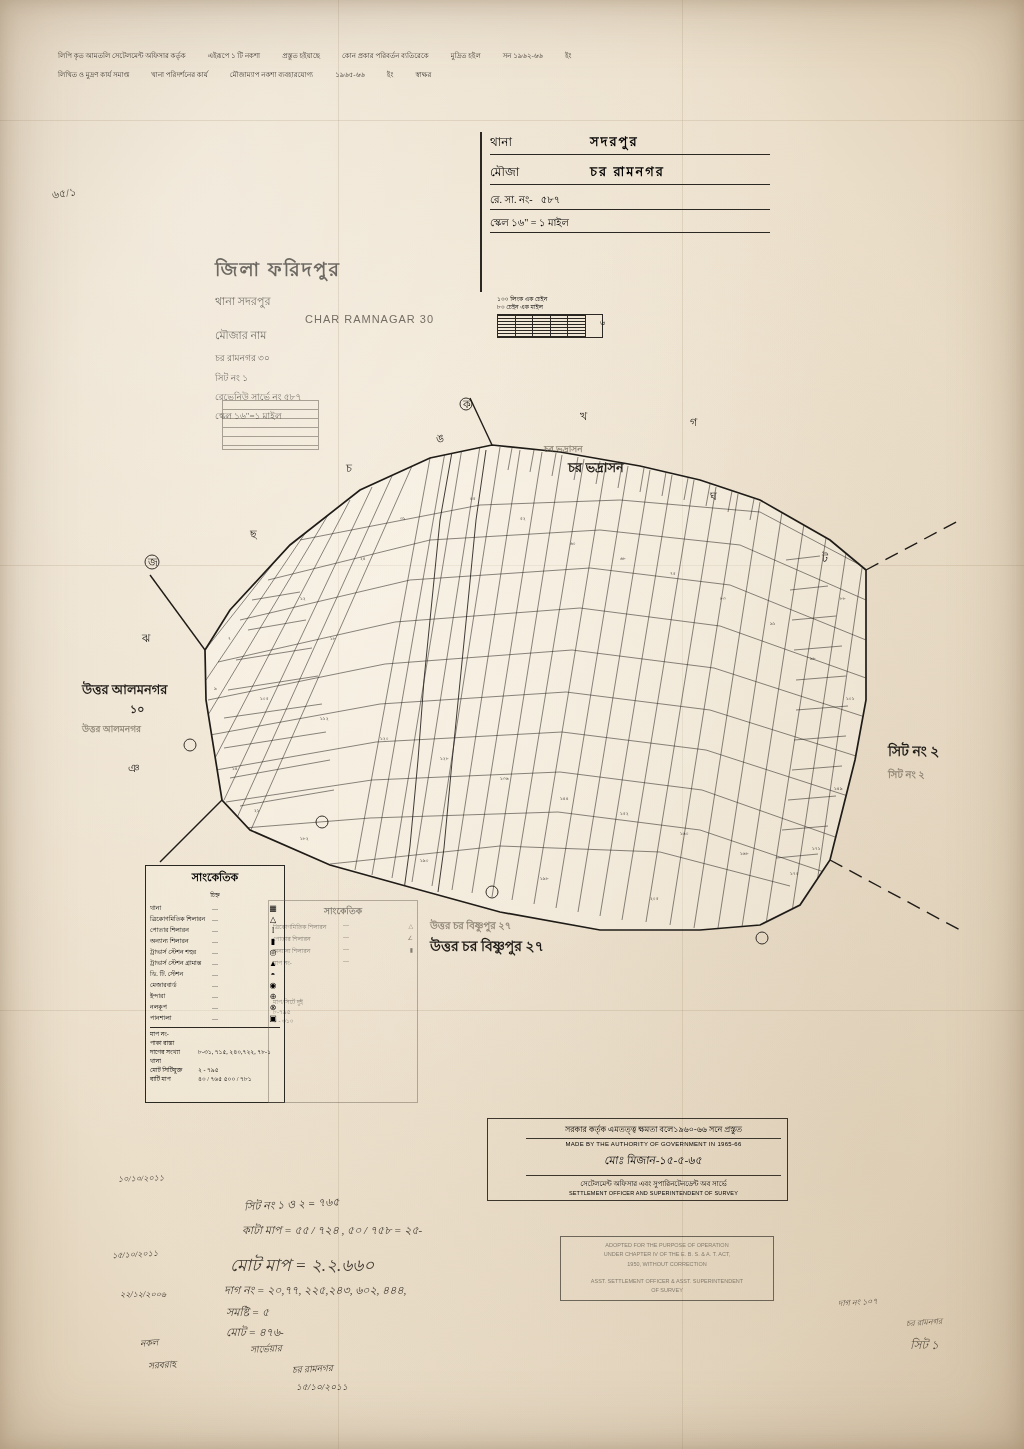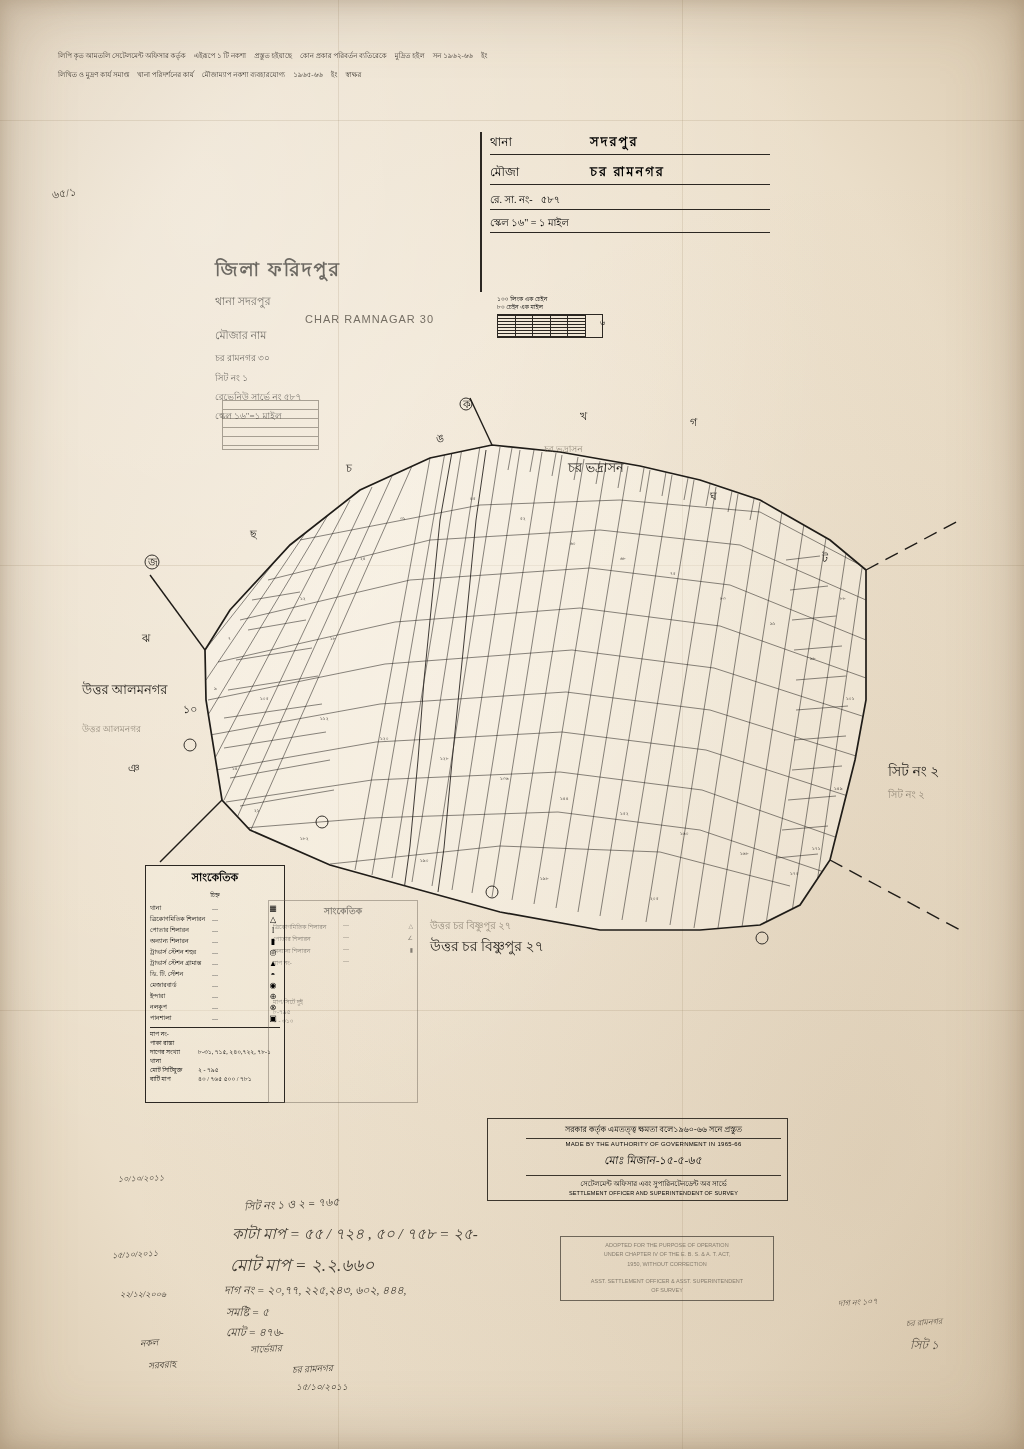--- a/index.html
+++ b/index.html
@@ -32,21 +32,21 @@
   .ink{color:#23201c;}
 
   
   .t{position:absolute;white-space:pre;line-height:1.15;}
 
   
   #top-header{
     position:absolute;left:58px;top:50px;width:700px;height:46px;
     font-size:7px;color:#3a352e;
   }
-  #top-header .row{display:flex;gap:8px;}
+  #top-header .row{display:flex;gap:22px;}
   #top-header .cell{white-space:nowrap;}
 
   
   #title-block{
     position:absolute;left:480px;top:132px;width:280px;height:160px;
     border-left:2px solid #2b2722;
     padding-left:8px;
   }
   #title-block .line{
     display:flex;align-items:flex-end;gap:10px;
@@ -101,21 +101,21 @@
   #legend2 h4{margin:0 0 3px;font-size:9px;text-align:center;}
   #legend2 .li{display:flex;font-size:6px;height:12px;}
   #legend2 .li .nm{width:70px;}
   #legend2 .li .dots{flex:1;}
   #legend2 .foot{margin-top:28px;font-size:6px;line-height:1.6;}
 
   
   #map-svg{position:absolute;left:0;top:0;width:1024px;height:1449px;}
 
   
-  .place{position:absolute;font-weight:normal;}
+  .place{position:absolute;font-weight:bold;}
   .place .dark{color:#1f1c18;}
   .place .ghost{color:#6b6254;opacity:.7;}
 
   
   .stampbox{position:absolute;border:1px solid #3c362d;padding:4px 6px;
     font-family:"Liberation Sans",sans-serif;text-align:center;}
   #stamp-gov{left:487px;top:1118px;width:255px;padding-left:38px;}
   #stamp-gov .l1{font-size:8px;font-family:"Liberation Serif",serif;border-bottom:1px solid #3c362d;padding-bottom:2px;margin-bottom:2px;}
   #stamp-gov .l2{font-size:6px;letter-spacing:.3px;}
   #stamp-gov .sig{font-size:11px;font-family:"Liberation Serif",serif;margin:5px 0 4px;transform:skewX(-8deg);}
@@ -384,25 +384,25 @@
 <div class="t ink" style="left:128px;top:762px;font-size:11px;">ঞ</div>
 <div class="t ink" style="left:822px;top:552px;font-size:11px;">ট</div>
 
 <div class="place" style="left:568px;top:458px;">
   <span class="ghost" style="position:absolute;left:-24px;top:-16px;font-size:9px;">চর ভদ্রাসন</span>
   <span class="dark" style="font-size:13px;">চর ভদ্রাসন</span>
 </div>
 
 <div class="place" style="left:82px;top:680px;">
   <span class="dark" style="font-size:13px;">উত্তর আলমনগর</span>
-  <div class="dark" style="font-size:11px;margin-left:101px;">১০</div>
+  <div class="dark" style="font-size:11px;margin-left:48px;">১০</div>
   <div class="ghost" style="font-size:9px;margin-top:2px;">উত্তর আলমনগর</div>
 </div>
 
-<div class="place" style="left:888px;top:760px;">
+<div class="place" style="left:888px;top:740px;">
   <span class="dark" style="font-size:14px;">সিট নং ২</span>
   <div class="ghost" style="font-size:10px;margin-top:3px;">সিট নং ২</div>
 </div>
 
 <div class="place" style="left:430px;top:918px;">
   <div class="ghost" style="font-size:10px;">উত্তর চর বিষ্ণুপুর ২৭</div>
   <span class="dark" style="font-size:14px;">উত্তর চর বিষ্ণুপুর ২৭</span>
 </div>
 
 <div id="legend">
@@ -539,21 +539,21 @@
   <div>OF SURVEY</div>
 </div>
 
 <div class="hw it" style="left:118px;top:1172px;font-size:8px;transform:rotate(-2deg);">১০/১০/২০১১</div>
 <div class="hw it" style="left:112px;top:1248px;font-size:8px;transform:rotate(-3deg);">১৫/১০/২০১১</div>
 <div class="hw it" style="left:120px;top:1288px;font-size:8px;">২২/১২/২০০৬</div>
 <div class="hw it" style="left:140px;top:1336px;font-size:9px;transform:rotate(-4deg);">নকল</div>
 <div class="hw it" style="left:148px;top:1358px;font-size:9px;transform:rotate(-4deg);">সরবরাহ</div>
 
 <div class="hw it" style="left:244px;top:1196px;font-size:11px;transform:rotate(-3deg);">সিট নং ১ ও ২ = ৭৬৫</div>
-<div class="hw it" style="left:232px;top:1222px;font-size:15px;">কাটা মাপ = ৫৫ / ৭২৪ ,  ৫০ / ৭৫৮  = ২৫-</div>
+<div class="hw it" style="left:242px;top:1222px;font-size:11px;">কাটা মাপ = ৫৫ / ৭২৪ ,  ৫০ / ৭৫৮  = ২৫-</div>
 <div class="hw it" style="left:230px;top:1252px;font-size:17px;">মোট মাপ = ২.২.৬৬০</div>
 <div class="hw it" style="left:224px;top:1282px;font-size:11px;">দাগ নং = ২০,৭৭, ২২৫,২৪৩, ৬০২, ৪৪৪,</div>
 <div class="hw it" style="left:226px;top:1304px;font-size:11px;">সমষ্টি = ৫</div>
 <div class="hw it" style="left:226px;top:1324px;font-size:11px;">মোট = ৪৭৬-</div>
 
 <div class="hw it" style="left:250px;top:1342px;font-size:9px;transform:rotate(-3deg);">সার্ভেয়ার</div>
 <div class="hw it" style="left:292px;top:1362px;font-size:9px;transform:rotate(-3deg);">চর রামনগর</div>
 <div class="hw it" style="left:296px;top:1380px;font-size:9px;">১৫/১০/২০১১</div>
 
 <div class="hw it" style="left:838px;top:1296px;font-size:8px;color:#5b5246;transform:rotate(-4deg);">দাগ নং ১০৭</div>

